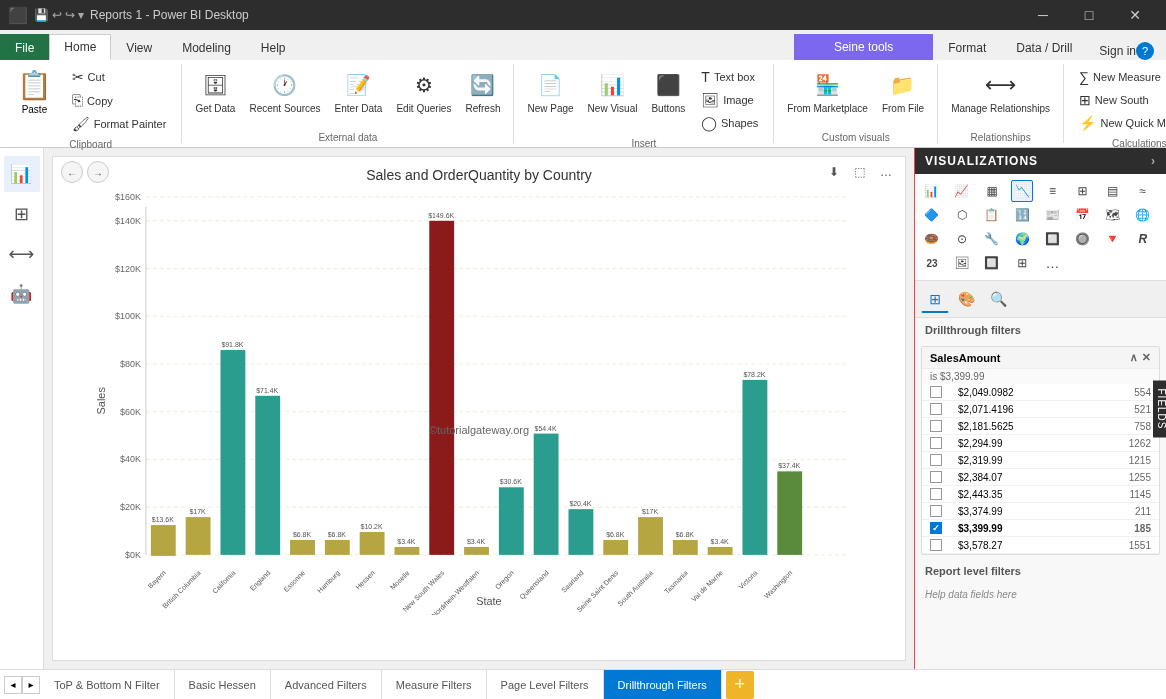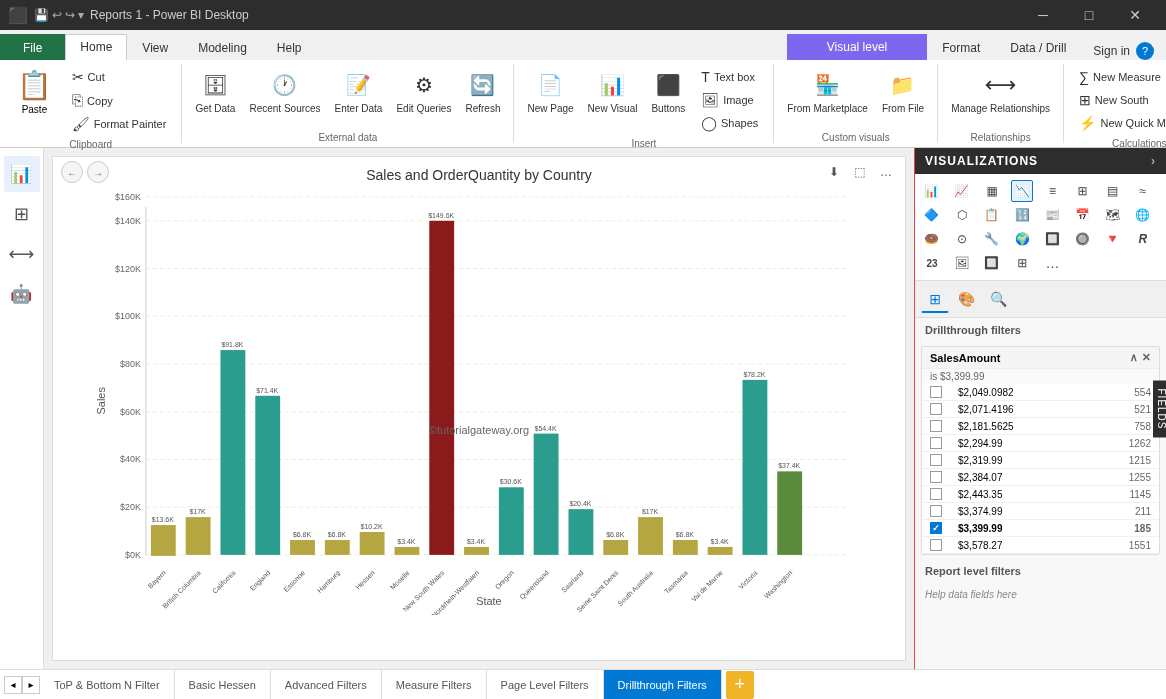--- a/index.html
+++ b/index.html
@@ -24,21 +24,21 @@
       cursor: pointer;
       font-size: 12px;
       color: #333;
       border: 1px solid transparent;
       border-bottom: none;
       height: 26px;
       display: flex;
       align-items: center;
     }
     .ribbon-tab.active { background: #fff; border-color: #ccc; border-bottom: 1px solid #fff; color: #333; }
-    .ribbon-tab.file { background: #217346; color: #fff; padding: 5px 22px; }
+    .ribbon-tab.file { background: #217346; color: #fff; padding: 5px 14px; }
 
     
     .ribbon {
       background: #fff;
       border-bottom: 1px solid #ccc;
       display: flex;
       align-items: stretch;
       padding: 4px 0;
       height: 88px;
     }
@@ -400,24 +400,24 @@
   </div>
 </div>
 
 <div class="ribbon-tabs-row">
   <div class="ribbon-tab file">File</div>
   <div class="ribbon-tab active">Home</div>
   <div class="ribbon-tab">View</div>
   <div class="ribbon-tab">Modeling</div>
   <div class="ribbon-tab">Help</div>
   <div style="flex:1;"></div>
-  <div style="background:#7b68ee;color:#fff;padding:4px 40px;display:flex;align-items:center;height:26px;font-size:12px;">Visual level</div>
+  <div style="background:#7b68ee;color:#fff;padding:4px 40px;display:flex;align-items:center;height:26px;font-size:12px;">Seine tools</div>
   <div class="ribbon-tab">Format</div>
   <div class="ribbon-tab">Data / Drill</div>
-  <div style="display:flex;align-items:center;padding:0 12px;gap:6px;">
+  <div style="display:flex;align-items:center;padding:0 12px;">
     <span style="font-size:12px;color:#333;cursor:pointer;">Sign in</span>
     <span style="width:18px;height:18px;border-radius:50%;background:#0078d4;color:#fff;display:flex;align-items:center;justify-content:center;font-size:11px;cursor:pointer;">?</span>
   </div>
 </div>
 
 <div class="ribbon">
 
   <div class="ribbon-group">
     <div class="ribbon-group-content">
       <div class="paste-btn">

